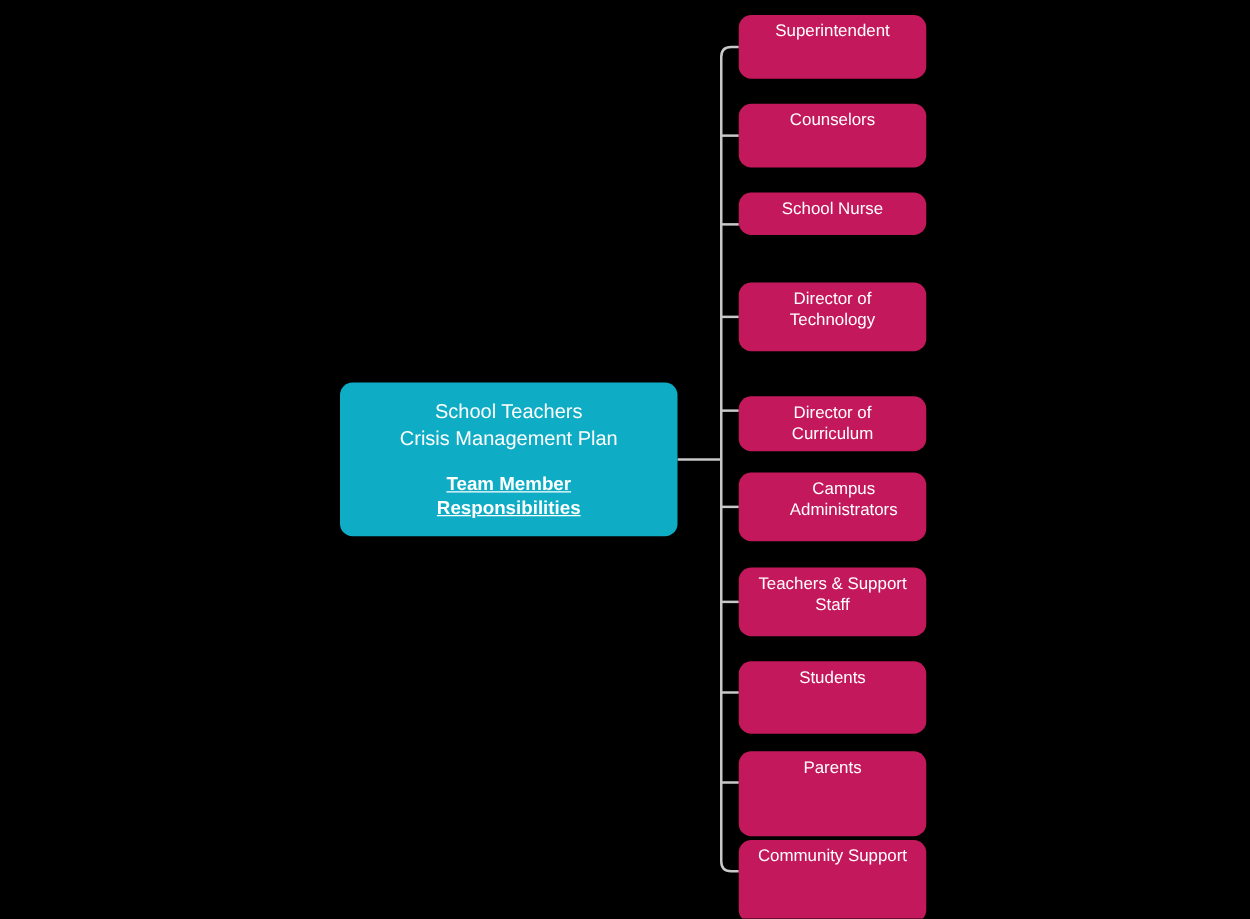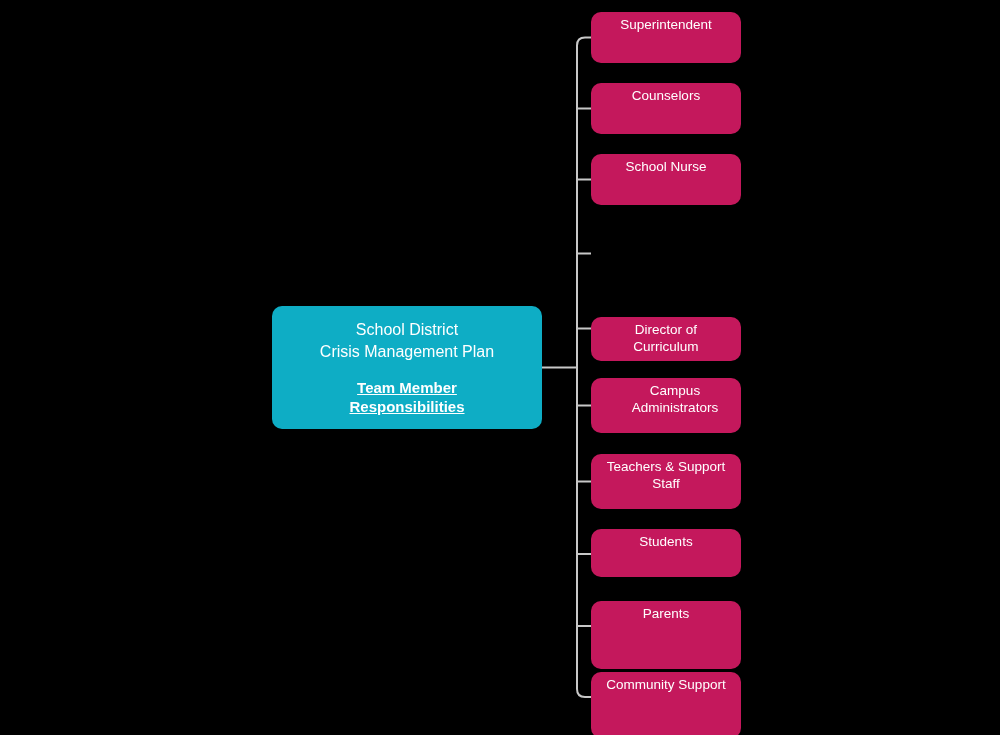--- a/index.html
+++ b/index.html
@@ -83,48 +83,51 @@
       <path d="M577,328.5 H591" stroke="#C8C8C8"></path>
       <path d="M577,405.5 H591" stroke="#C8C8C8"></path>
       <path d="M577,481.5 H591" stroke="#C8C8C8"></path>
       <path d="M577,554 H591" stroke="#C8C8C8"></path>
       <path d="M577,626 H591" stroke="#C8C8C8"></path>
     </g>
   </svg>
 
   <div class="root-node">
     <div class="root-title">
-      <div>School District</div>
+      <div>School Teachers</div>
       <div>Crisis Management Plan</div>
     </div>
     <div class="root-subtitle">
       <span class="u">Team Member</span><br>
       <span class="u">Responsibilities</span>
     </div>
   </div>
 
   <div class="branch-node" style="top:12px;height:51px;">
     <span>Superintendent</span>
   </div>
   <div class="branch-node" style="top:83px;height:51px;">
     <span>Counselors</span>
   </div>
-  <div class="branch-node" style="top:154px;height:51px;">
+  <div class="branch-node" style="top:154px;height:34px;">
     <span>School Nurse</span>
+  </div>
+  <div class="branch-node" style="top:226px;height:55px;">
+    <span>Director of Technology</span>
   </div>
   <div class="branch-node" style="top:317px;height:44px;">
     <span>Director of Curriculum</span>
   </div>
   <div class="branch-node" style="top:378px;height:55px;padding-left:28px;">
     <span>Campus Administrators</span>
   </div>
   <div class="branch-node" style="top:454px;height:55px;">
     <span>Teachers &amp; Support Staff</span>
   </div>
-  <div class="branch-node" style="top:529px;height:48px;">
+  <div class="branch-node" style="top:529px;height:58px;">
     <span>Students</span>
   </div>
   <div class="branch-node" style="top:601px;height:68px;">
     <span>Parents</span>
   </div>
   <div class="branch-node" style="top:672px;height:66px;">
     <span>Community Support</span>
   </div>
 
 </div>

